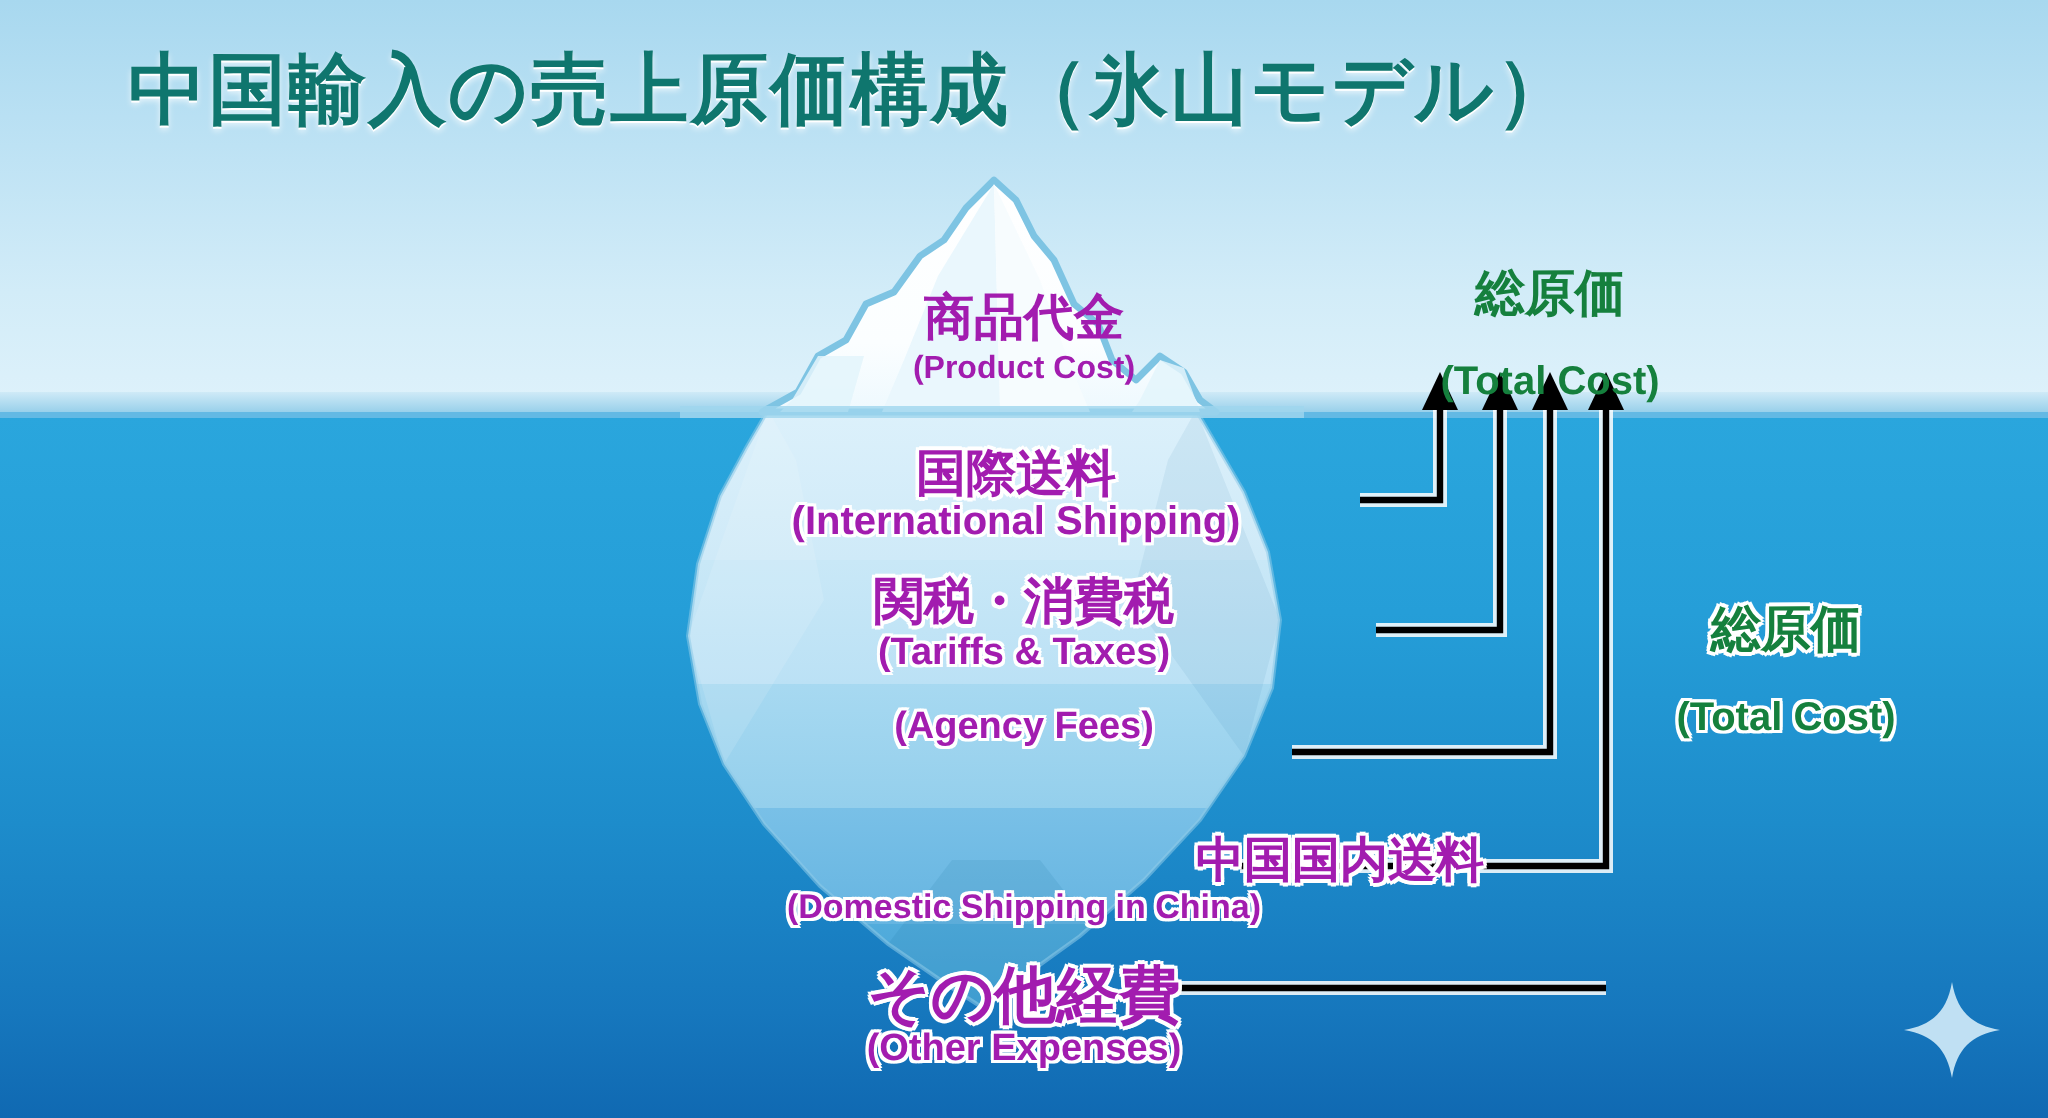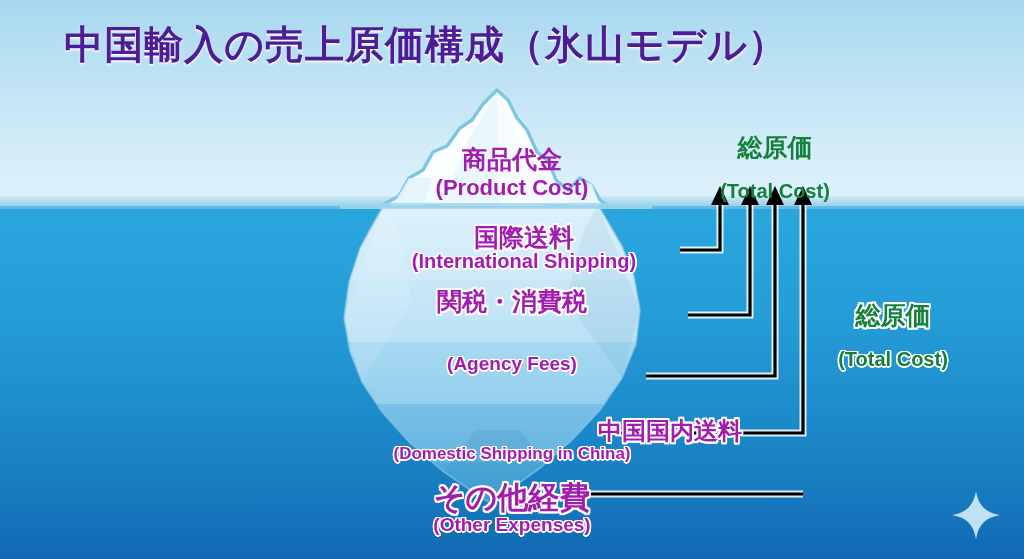--- a/index.html
+++ b/index.html
@@ -24,21 +24,21 @@
     background:linear-gradient(180deg,#2aa6dd 0%,#259ed8 28%,#1d8ccb 58%,#1677bd 85%,#1069b2 100%);
   }
   .sea-top-line{
     position:absolute;left:0;top:206px;width:1024px;height:3px;
     background:#63b9e4;
   }
 
   
   .title{
     position:absolute;left:0;top:18px;width:852px;text-align:center;
-    font-size:39px;font-weight:bold;color:#4c1d95;letter-spacing:1px;
+    font-size:39px;font-weight:bold;color:#0f766e;letter-spacing:1px;
     text-shadow:0 1px 0 #ffffff,0 2px 3px rgba(255,255,255,.7);
   }
 
   
   .berg{position:absolute;left:0;top:0;width:1024px;height:559px;}
 
   
   .lbl{
     position:absolute;text-align:center;color:#a21caf;line-height:1.08;
     white-space:nowrap;
@@ -57,23 +57,23 @@
       -1.4px -1.4px 0 #fff, 1.4px -1.4px 0 #fff,
       -1.4px  1.4px 0 #fff, 1.4px  1.4px 0 #fff,
        0 -1.5px 0 #fff, 0 1.5px 0 #fff,
       -1.5px 0 0 #fff, 1.5px 0 0 #fff;
   }
   
   .lbl.plain .ja, .lbl.plain .en{text-shadow:none;}
 
   #lbl-product   {left:312px;top:146px;width:400px;}
   #lbl-product .ja{font-size:25px;}
-  #lbl-product .en{font-size:22px;margin-top:3px;text-align:center;}
-
-  #lbl-intl      {left:304px;top:224px;width:440px;}
+  #lbl-product .en{font-size:16px;margin-top:3px;text-align:center;}
+
+  #lbl-intl      {left:288px;top:224px;width:440px;}
   #lbl-intl .ja  {font-size:25px;}
   #lbl-intl .en  {font-size:20px;margin-top:0;}
 
   #lbl-tax       {left:292px;top:288px;width:440px;}
   #lbl-tax .ja   {font-size:25px;}
   #lbl-tax .en   {font-size:19px;margin-top:2px;}
 
   #lbl-agency    {left:292px;top:352px;width:440px;}
   #lbl-agency .ja{font-size:25px;}
   #lbl-agency .en{font-size:19px;margin-top:2px;}
@@ -206,20 +206,21 @@
     <span class="en">(Product Cost)</span>
   </div>
 
   <div class="lbl" id="lbl-intl">
     <span class="ja">国際送料</span>
     <span class="en">(International Shipping)</span>
   </div>
 
   <div class="lbl" id="lbl-tax">
     <span class="ja">関税・消費税</span>
+    <span class="en">(Tariffs &amp; Taxes)</span>
   </div>
 
   <div class="lbl" id="lbl-agency">
     <span class="en">(Agency Fees)</span>
   </div>
 
   <div class="lbl" id="lbl-domestic">
     <span class="ja">中国国内送料</span>
     <span class="en">(Domestic Shipping in China)</span>
   </div>

